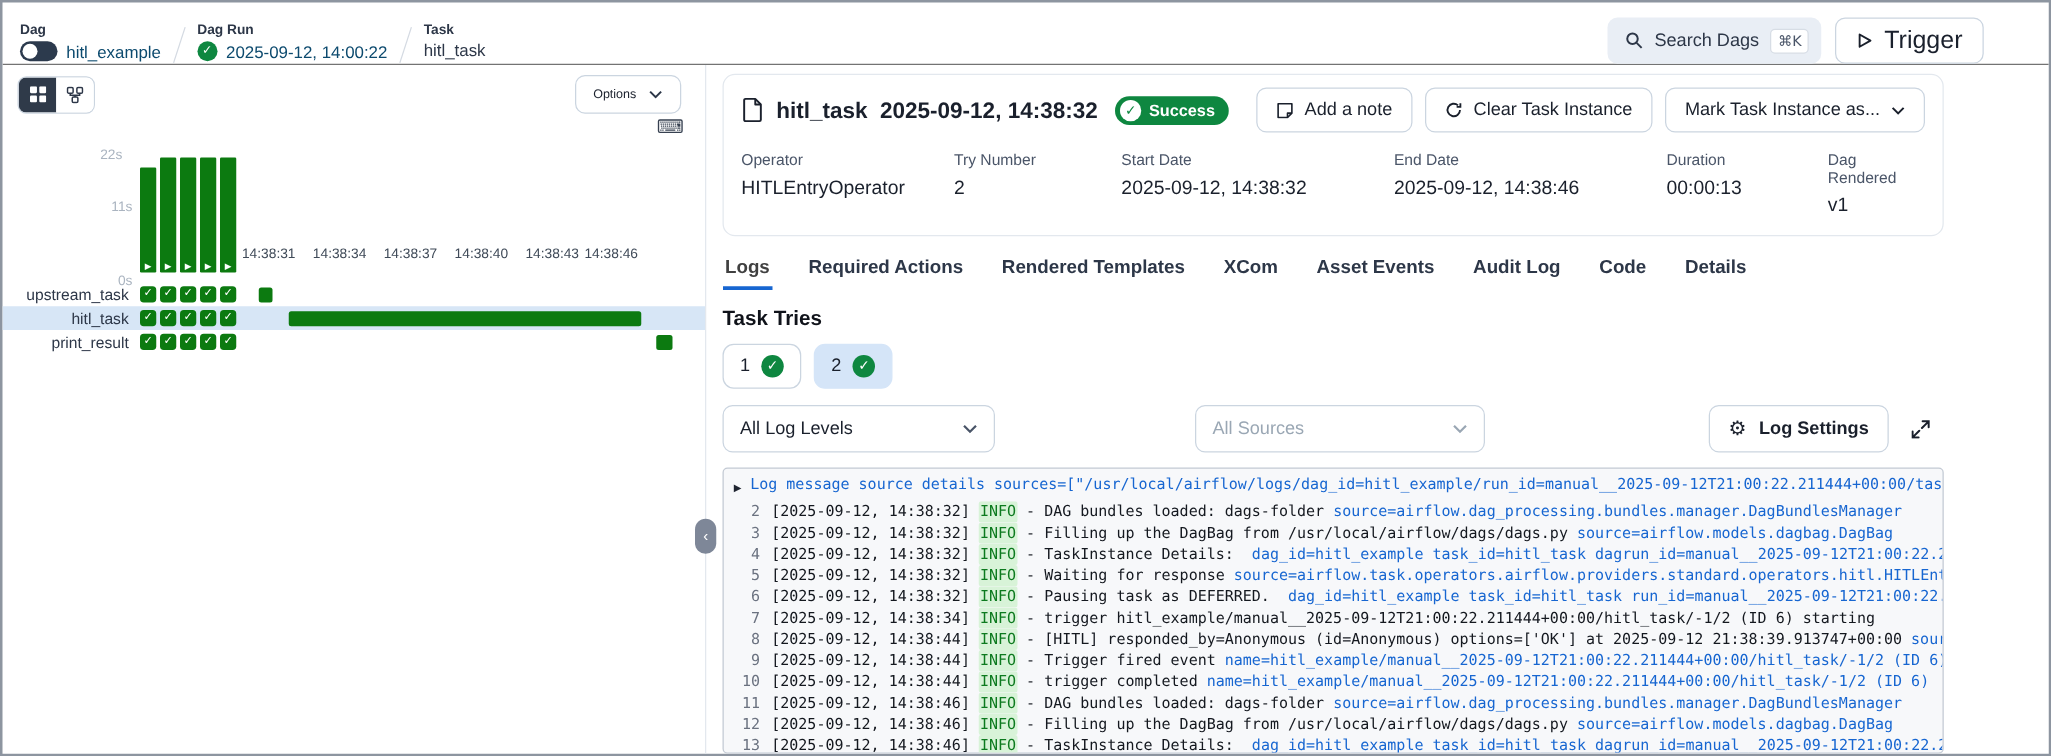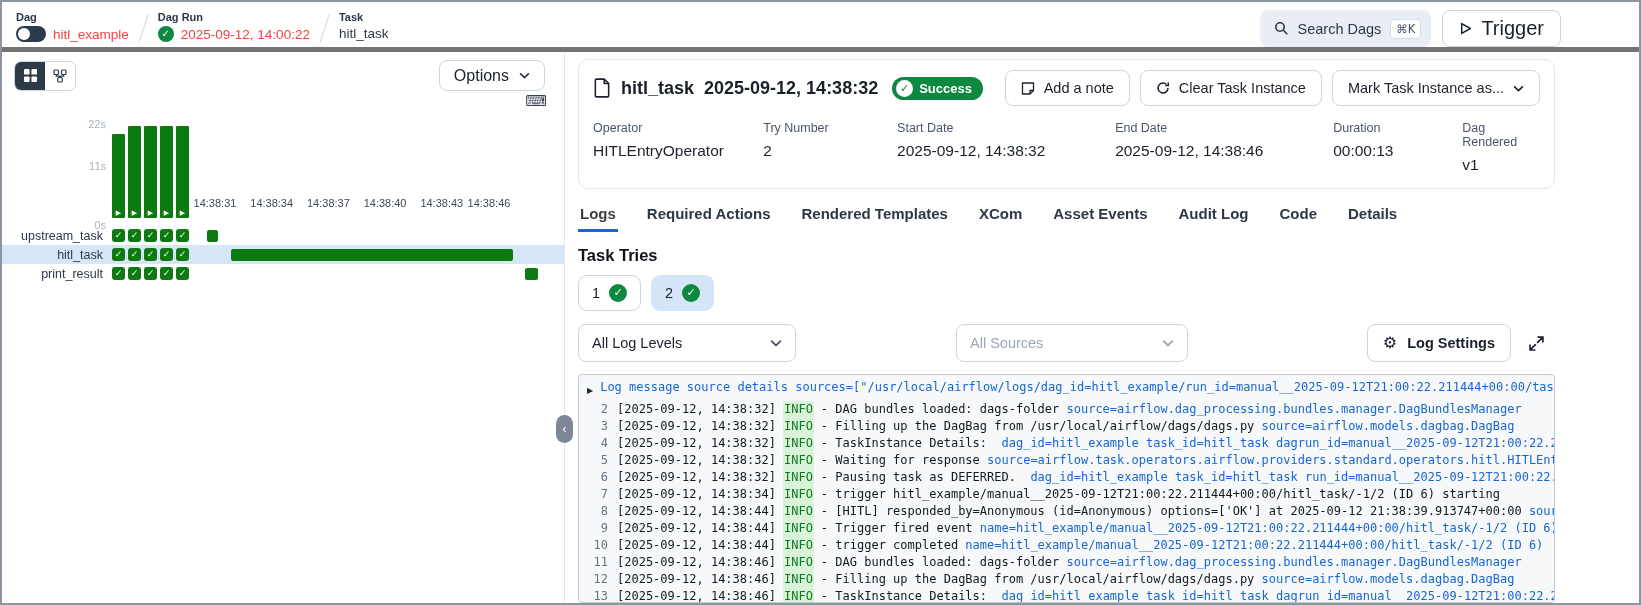--- a/index.html
+++ b/index.html
@@ -2,41 +2,41 @@
 <html lang="en"><head>
 <meta charset="utf-8">
 <style>
 *{box-sizing:border-box;margin:0;padding:0}
 body{font-family:"Liberation Sans","DejaVu Sans",sans-serif;background:#e8eaed;color:#1a202c}
 [data-interactable="true"]{cursor:pointer}
 .page{position:relative;width:1641px;height:605px;background:#fff;border:2px solid #8d95a0;overflow:hidden;display:flex;flex-direction:column}
 button{font-family:inherit;background:#fff;border:1px solid #cbd5e0;border-radius:8px;color:#1a202c}
 svg{flex:0 0 auto}
 
-.topbar{flex:0 0 50px;display:flex;align-items:center;padding:6px 78px 0 14px;border-bottom:5px solid #737373}
+.topbar{flex:0 0 50px;display:flex;align-items:flex-end;padding:6px 52px 0 14px;border-bottom:1px solid #737373}
 .crumbs{display:flex;align-items:flex-start}
 .crumb-label{display:block;font-size:11px;font-weight:bold;color:#2d3748;margin-bottom:3px}
 .crumb-value{display:flex;align-items:center;gap:7px;font-size:13.5px;color:#2d3748}
-.link{color:#ef4444;text-decoration:none}
+.link{color:#0c4a6e;text-decoration:none}
 .slash{width:1px;height:30px;background:#d4dae2;transform:rotate(18deg);margin:3px 14px 0}
 .toggle{width:30px;height:16px;border-radius:9px;background:#2c3a4d;position:relative}
 .toggle::after{content:"";position:absolute;left:2px;top:2px;width:12px;height:12px;border-radius:50%;background:#fff}
 .ok-circle{width:16px;height:16px;border-radius:50%;background:#0e8740;color:#fff;font-size:10px;line-height:16px;text-align:center;flex:0 0 auto;font-family:"DejaVu Sans",sans-serif}
 .topbar-right{margin-left:auto;display:flex;gap:11px;align-items:center;padding-top:2px}
 .search-btn{display:flex;align-items:center;gap:9px;height:37px;padding:0 10px 0 14px;background:#e9eef5;border:none;border-radius:8px;font-size:14.5px;color:#2d3748}
 .kbd{background:#fff;border:1px solid #d7dde5;border-radius:4px;font-size:11.5px;padding:2px 5px;color:#4a5568;font-family:"DejaVu Sans",sans-serif}
 .trigger-btn{display:flex;align-items:center;gap:9px;height:37px;padding:0 16px;font-size:20px}
 
 .main{flex:1;display:flex;min-height:0;position:relative}
 .left{flex:0 0 563px;border-right:1px solid #e3e8ee;position:relative}
 .left-toolbar{position:absolute;top:8px;left:12px;right:19px;display:flex;align-items:center}
 .seg{display:flex;border:1px solid #cbd5e0;border-radius:7px;overflow:hidden}
 .seg-btn{width:30px;height:28px;display:flex;align-items:center;justify-content:center;border:none;border-radius:0;background:#fff;color:#2d3748}
 .seg-btn.active{background:#2f3a49;color:#fff}
-.options-btn{margin-left:auto;display:flex;align-items:center;gap:10px;height:31px;padding:12px 14px;font-size:16px}
+.options-btn{margin-left:auto;display:flex;align-items:center;gap:10px;height:31px;padding:12px 14px;font-size:10px}
 .kbd-icon{position:absolute;top:40px;right:17px;font-size:15px;color:#374151;font-family:"DejaVu Sans",sans-serif}
 .chart-area{position:absolute;top:58px;left:0;right:0;height:112px}
 .ytick{position:absolute;left:70px;width:34px;text-align:right;font-size:11px;color:#aab4c0}
 .dbar{position:absolute;bottom:4px;width:13px;background:#0c7a10;border-radius:1px}
 .dbar-play{position:absolute;bottom:1px;left:0;width:13px;text-align:center;font-size:7px;color:#fff;font-family:"DejaVu Sans",sans-serif}
 .xtick{position:absolute;top:87px;width:54px;text-align:center;font-size:11px;color:#3f4a58}
 .rows{position:absolute;top:174px;left:0;right:0}
 .trow{position:relative;height:19px;display:flex;align-items:center}
 .trow.hl{background:#d7e6f6}
 .trow-label{width:104px;text-align:right;font-size:12.5px;color:#2d3748;padding-right:3px;white-space:nowrap}
@@ -172,21 +172,21 @@
             <svg width="11" height="7" viewBox="0 0 10 6" fill="none" stroke="#2d3748" stroke-width="1.5">
                 <path d="M1 1l4 4 4-4"></path>
               </svg>
           </span>
         </button>
       </div>
       <span class="kbd-icon" data-interactable="true">⌨</span>
 
       <div class="chart-area" data-interactable="false">
         <div data-interactable="false">
-            <div class="ytick" data-interactable="false" style="top: 8px;">22s</div>
+            <div class="ytick" data-interactable="false" style="top: 8px; text-align: center;">22s</div>
             <div class="ytick" data-interactable="false" style="top: 50px;">11s</div>
             <div class="ytick" data-interactable="false" style="top: 109px;">0s</div>
           </div>
         <div data-interactable="false">
             <div class="dbar" data-interactable="true" style="left: 110px; height: 84px;">
               <div class="dbar-play" data-interactable="false">▶</div>
             </div>
             <div class="dbar" data-interactable="true" style="left: 126px; height: 92px;">
               <div class="dbar-play" data-interactable="false">▶</div>
             </div>

